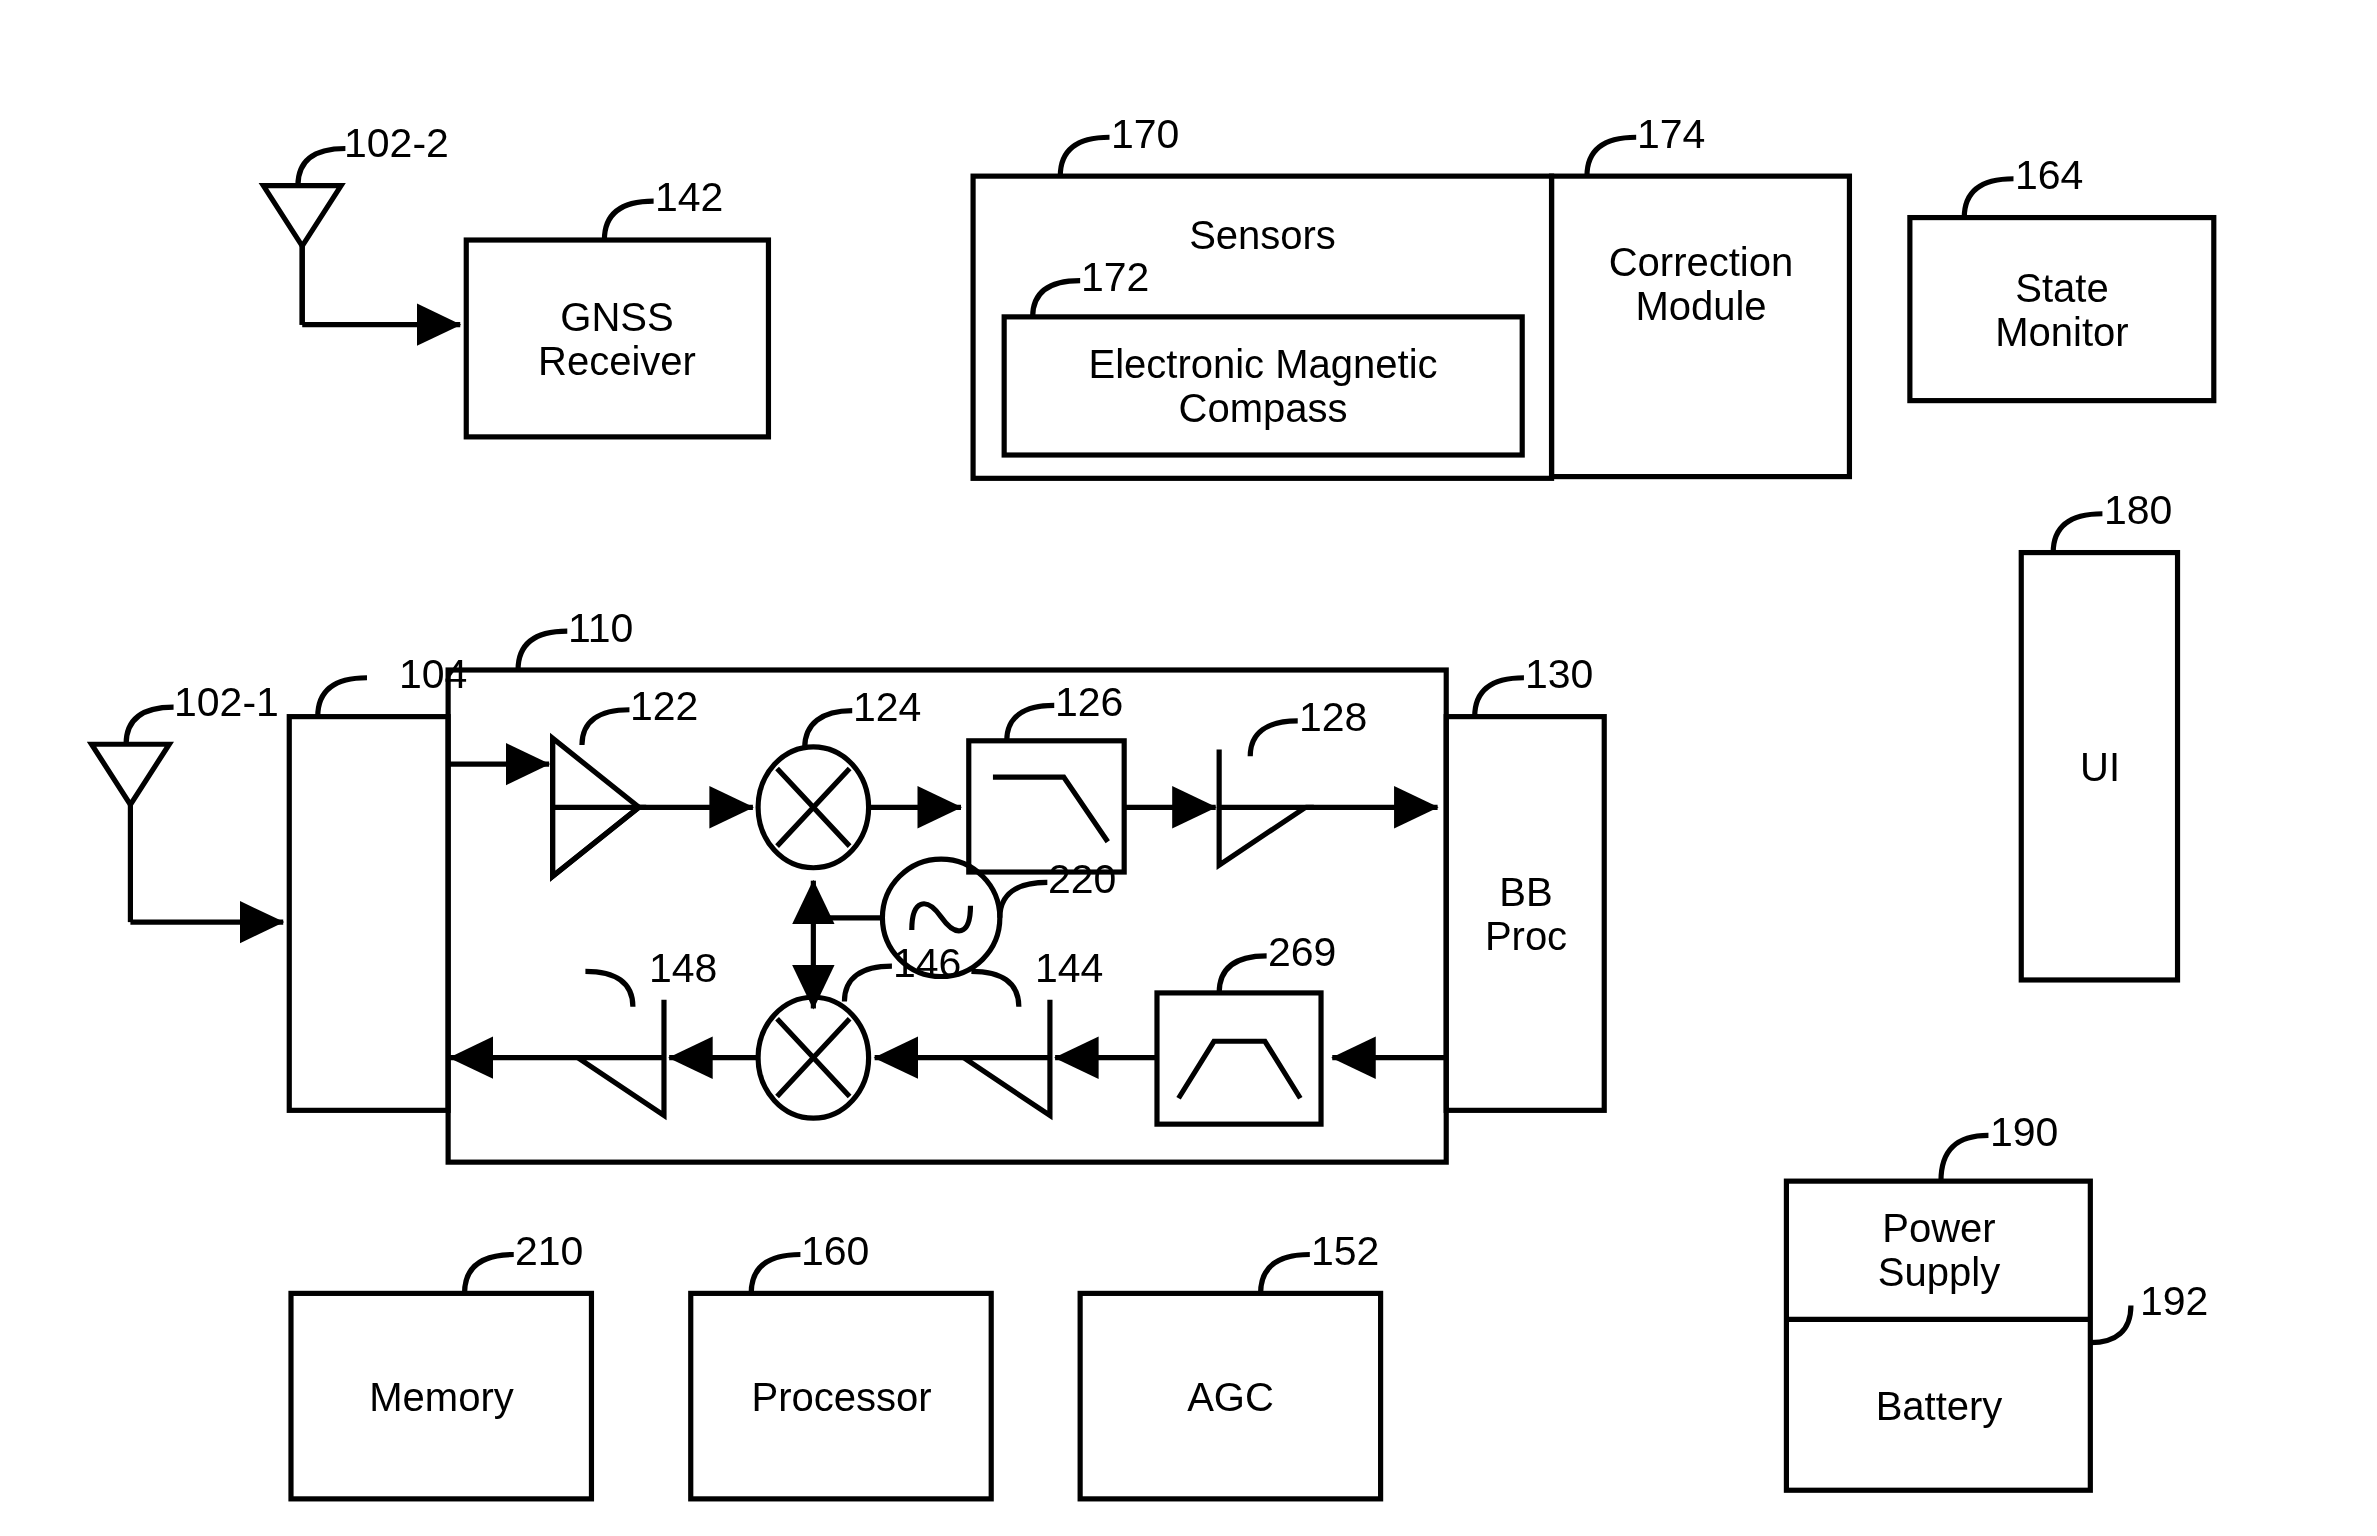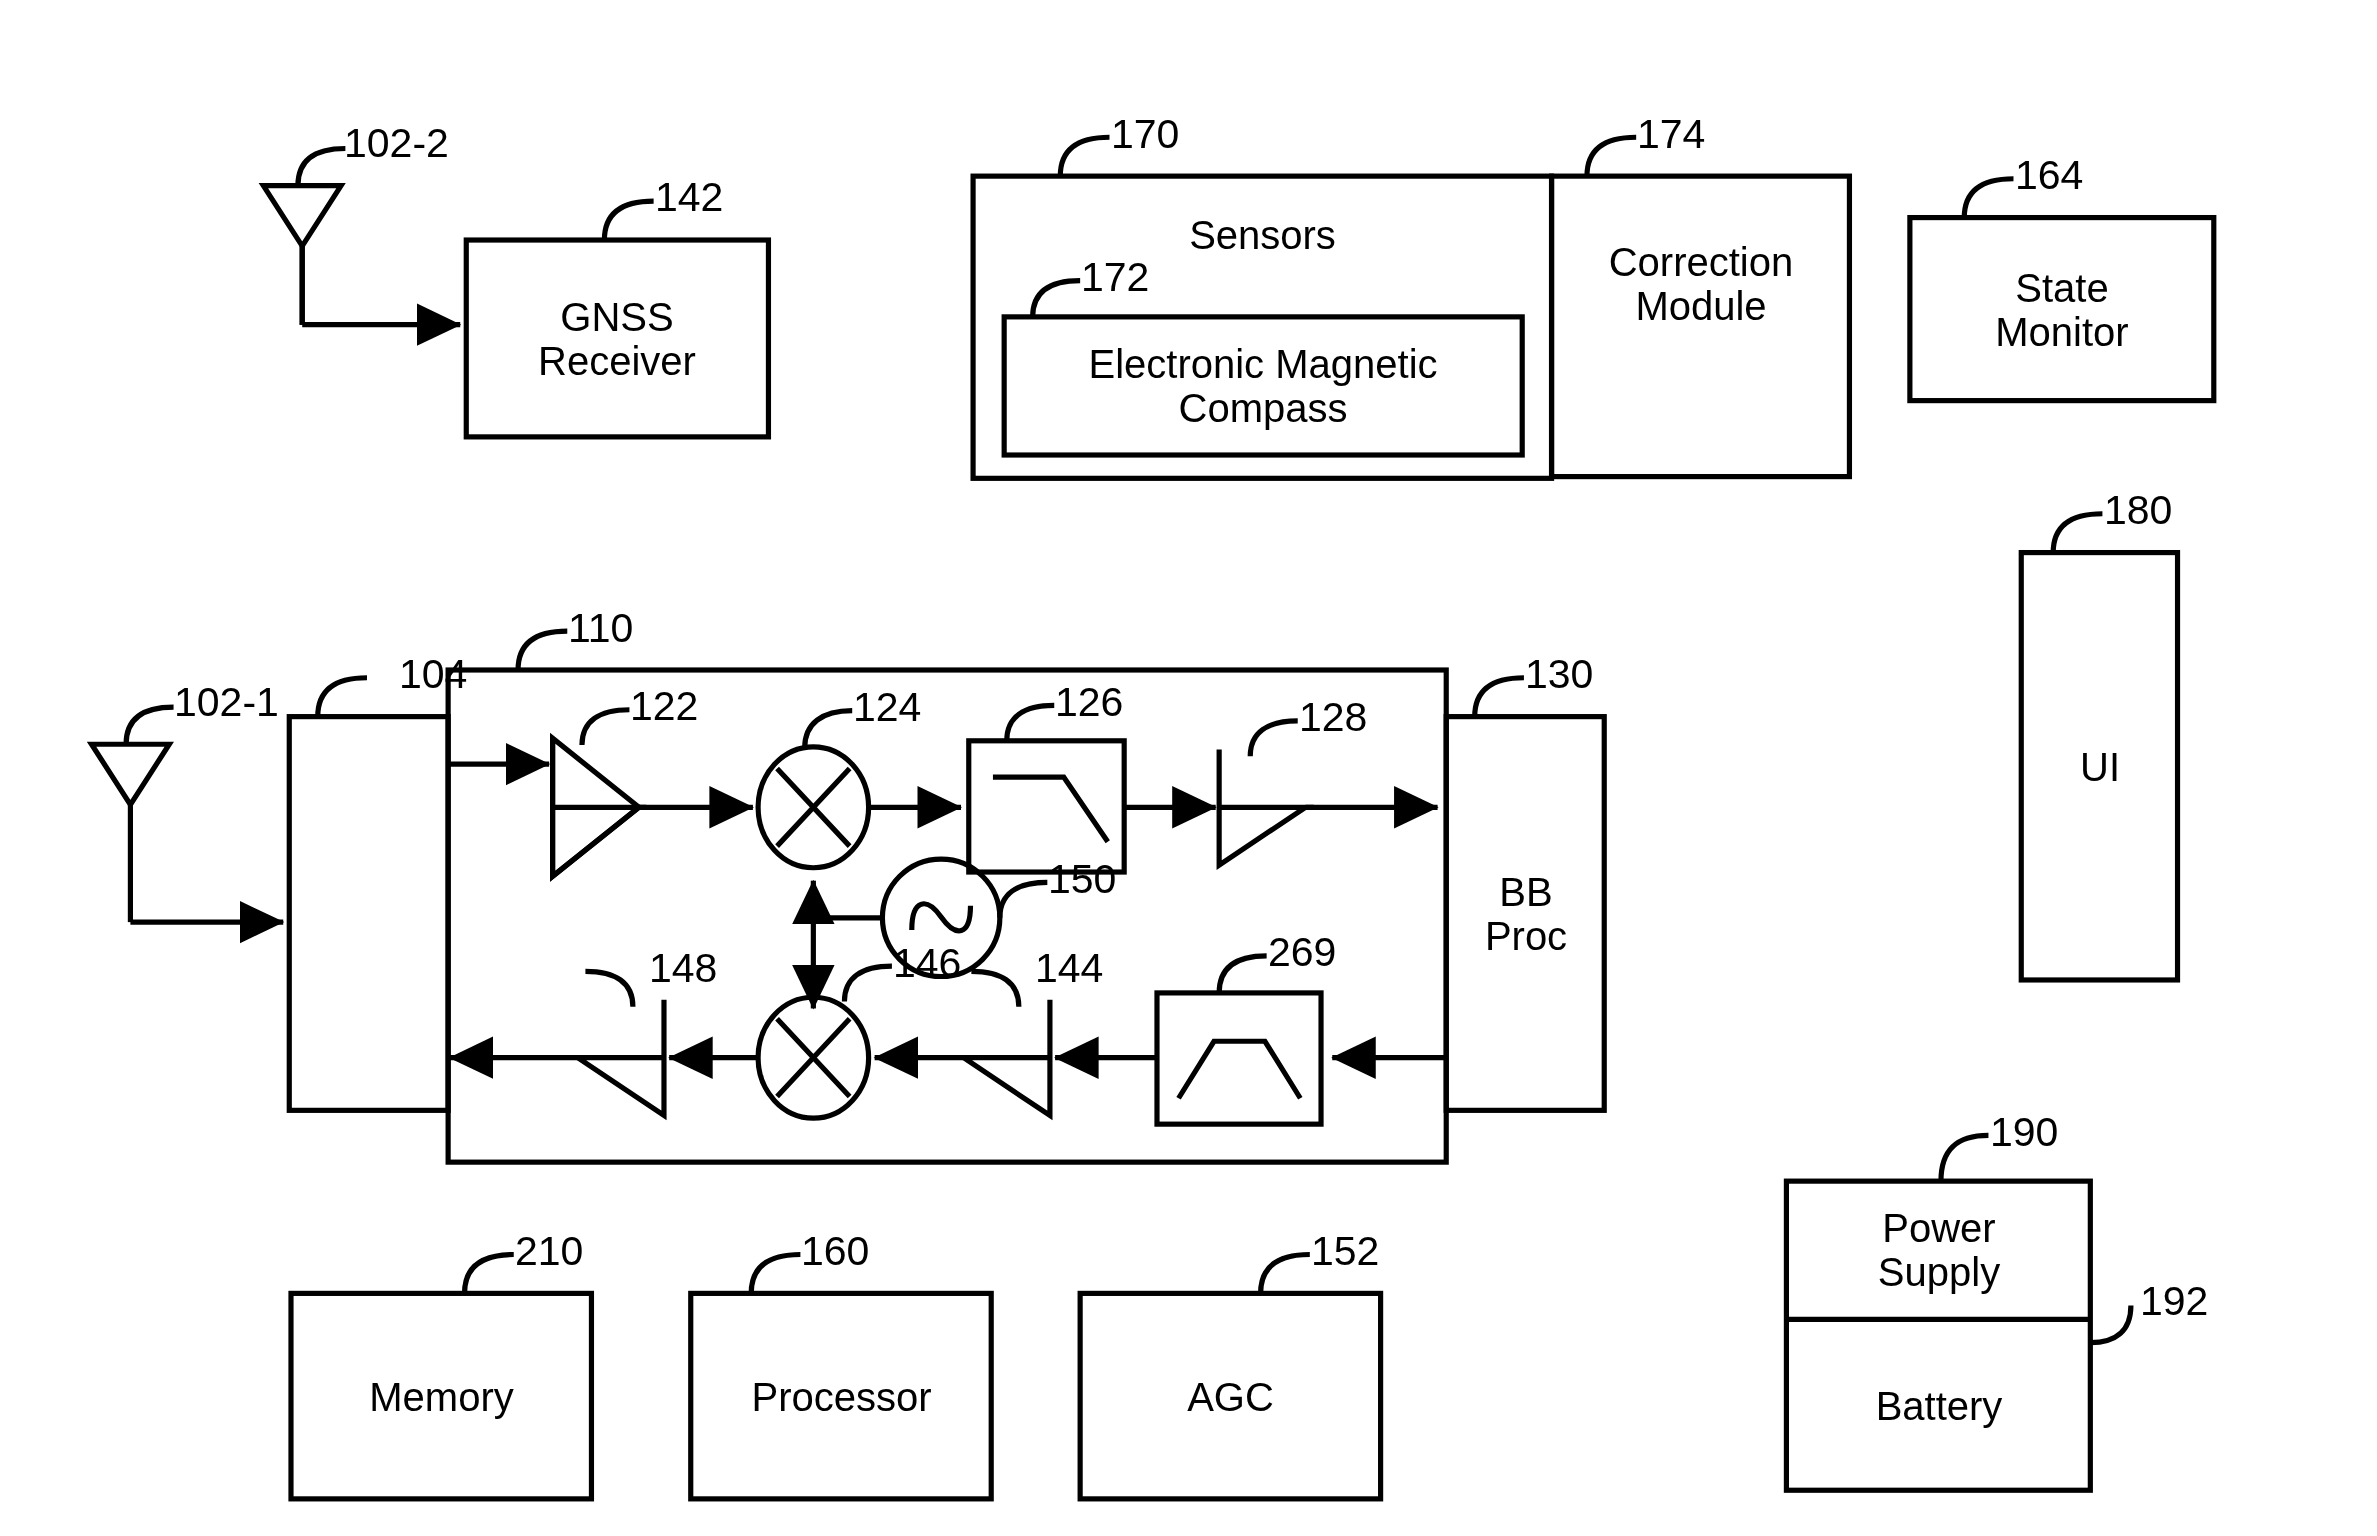--- a/index.html
+++ b/index.html
@@ -157,21 +157,21 @@
 <div class="refnum" style="left:2015px;top:152px;">164</div>
 <div class="refnum" style="left:2104px;top:487px;">180</div>
 <div class="refnum" style="left:174px;top:679px;">102-1</div>
 <div class="refnum" style="left:368px;top:651px;margin-left:31px;">104</div>
 <div class="refnum" style="left:568px;top:605px;">110</div>
 <div class="refnum" style="left:630px;top:683px;">122</div>
 <div class="refnum" style="left:853px;top:684px;">124</div>
 <div class="refnum" style="left:1055px;top:679px;">126</div>
 <div class="refnum" style="left:1299px;top:694px;">128</div>
 <div class="refnum" style="left:1525px;top:651px;">130</div>
-<div class="refnum" style="left:1048px;top:856px;">150</div>
+<div class="refnum" style="left:1048px;top:856px;">220</div>
 <div class="refnum" style="left:893px;top:940px;">146</div>
 <div class="refnum" style="left:649px;top:945px;">148</div>
 <div class="refnum" style="left:1035px;top:945px;">144</div>
 <div class="refnum" style="left:1268px;top:929px;">269</div>
 <div class="refnum" style="left:515px;top:1228px;">210</div>
 <div class="refnum" style="left:801px;top:1228px;">160</div>
 <div class="refnum" style="left:1311px;top:1228px;">152</div>
 <div class="refnum" style="left:1990px;top:1109px;">190</div>
 <div class="refnum" style="left:2140px;top:1278px;">192</div>
 

